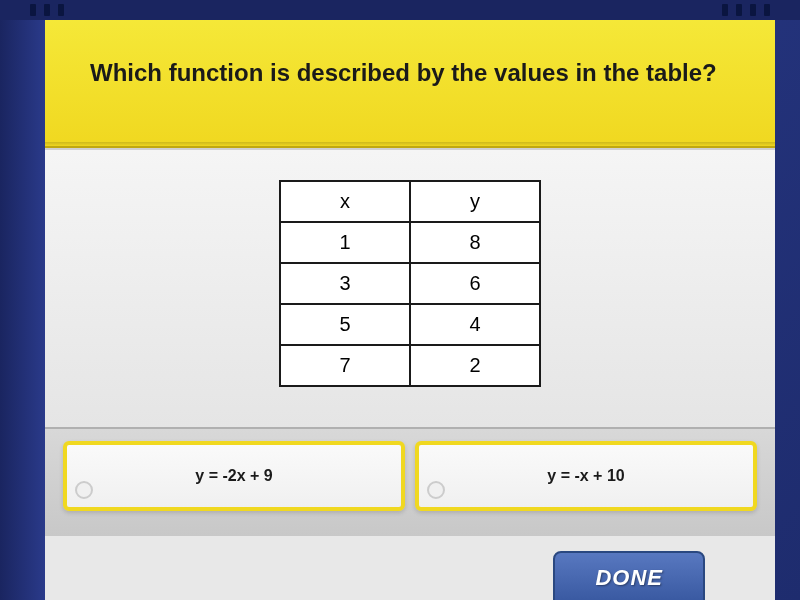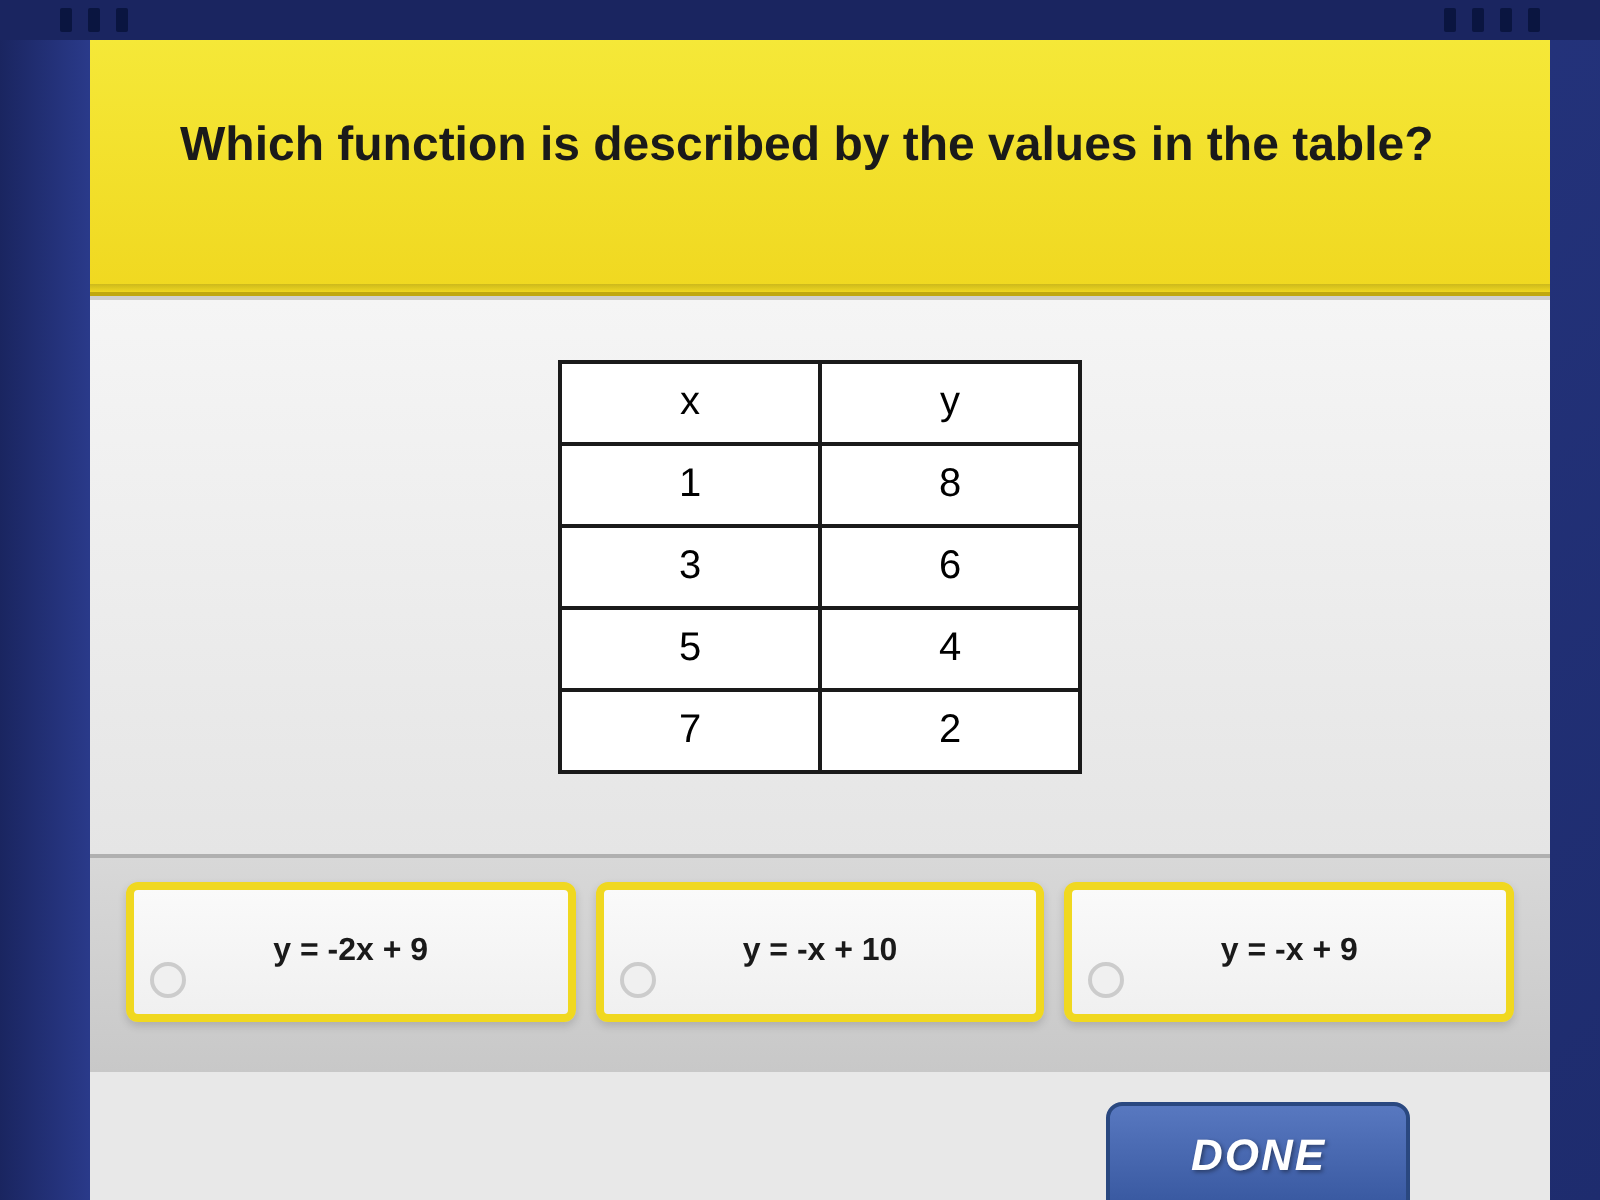--- a/index.html
+++ b/index.html
@@ -217,22 +217,19 @@
       </table>
   </div>
 
   <div class="answers-row">
     <div class="answer-option">
       <span>y = -2x + 9</span>
     </div>
     <div class="answer-option">
       <span>y = -x + 10</span>
     </div>
-    <div class="answer-option">
-      <span>y = -x + 9</span>
-    </div>
   </div>
 
   <div class="done-button">
     <span>DONE</span>
   </div>
 
 </div>
 
 </body></html>

